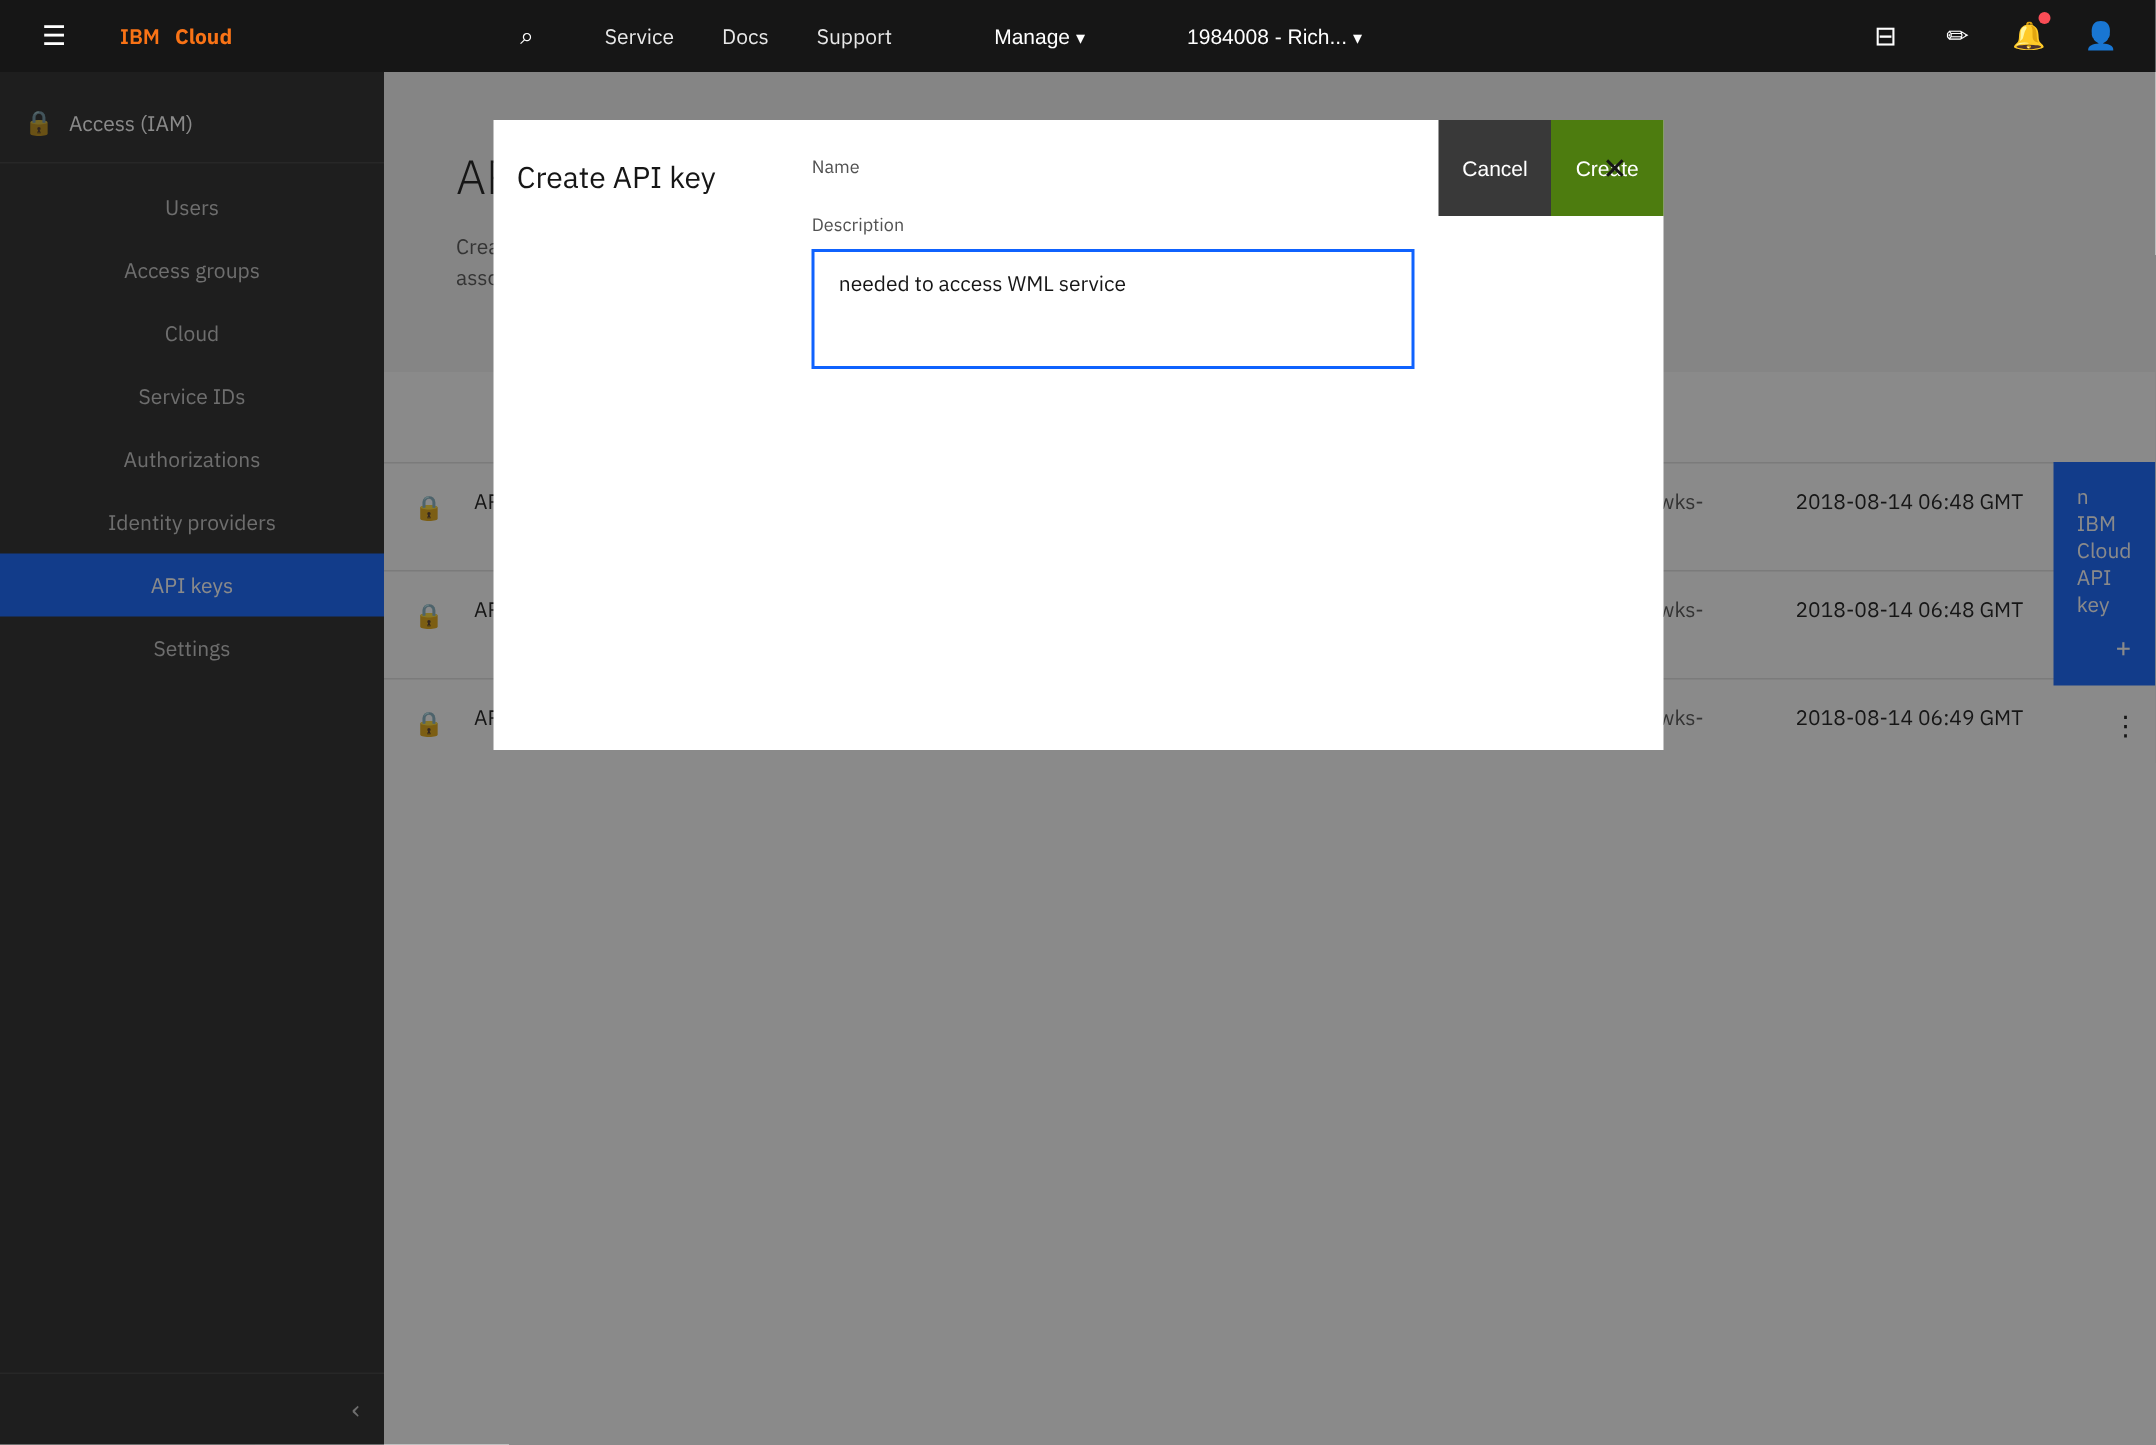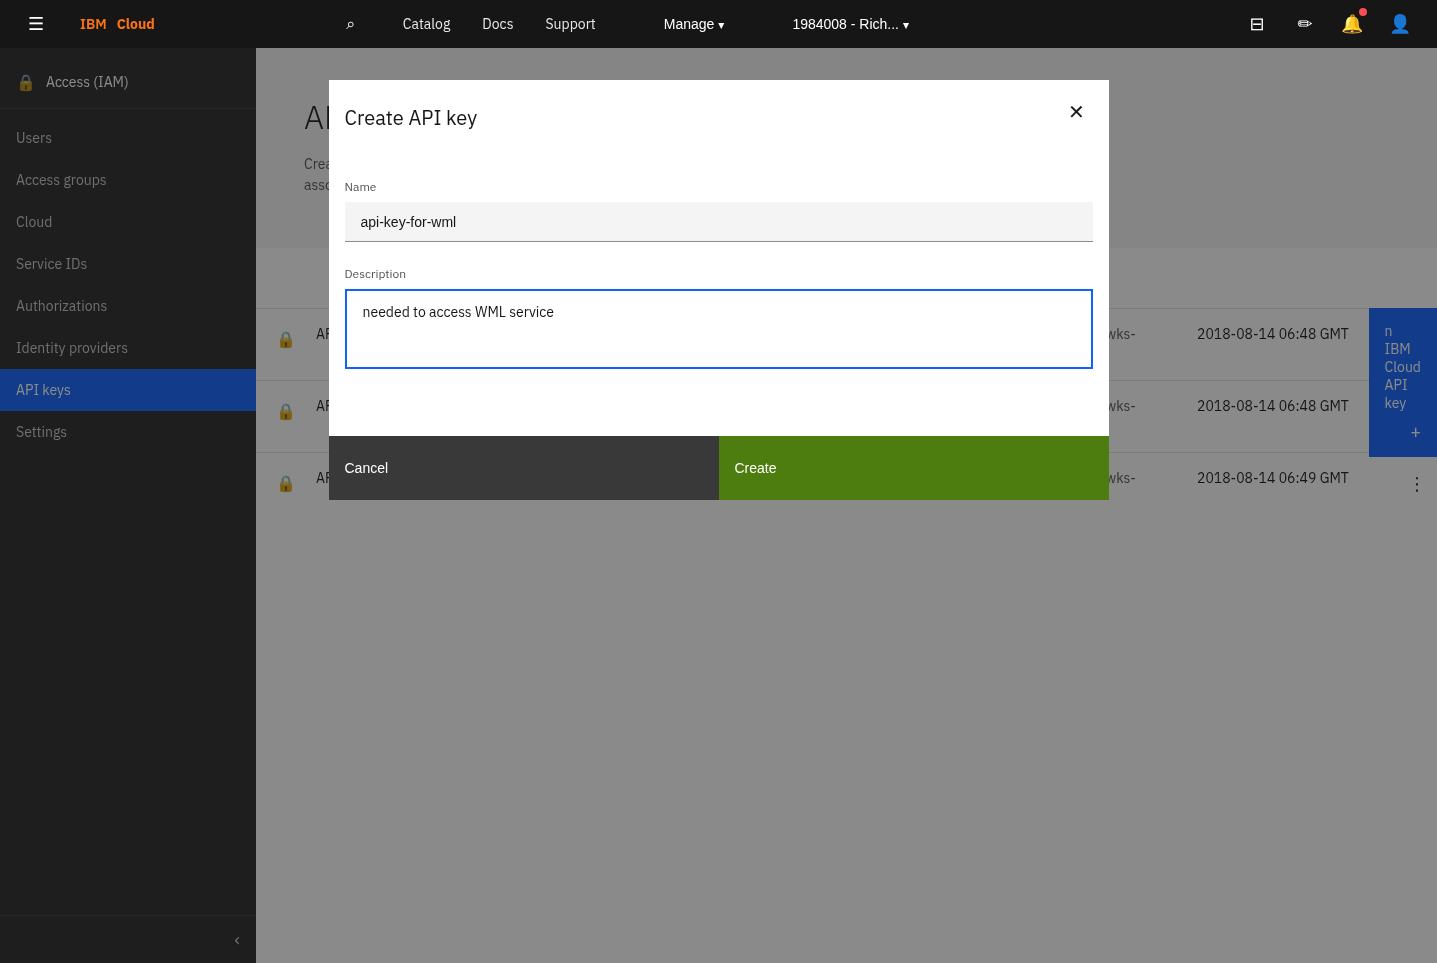--- a/index.html
+++ b/index.html
@@ -92,20 +92,21 @@
     }
     .sidebar-item {
       display: flex;
       align-items: center;
       padding: 12px 16px;
       color: #c6c6c6;
       font-size: 14px;
       cursor: pointer;
       text-decoration: none;
       transition: background 0.1s;
+      justify-content: center;
     }
     .sidebar-item.active {
       background: #0f62fe;
       color: #fff;
     }
     .sidebar-collapse-btn {
       border-top: 1px solid #393939;
       padding: 12px 16px;
       color: #c6c6c6;
       display: flex;
@@ -211,21 +212,20 @@
       padding-top: 80px;
     }
 
     
     .modal {
       background: #fff;
       width: 780px;
       min-height: 420px;
       position: relative;
       display: flex;
-      flex-direction: column;
     }
     .modal-header {
       padding: 24px 48px 24px 16px;
       border-bottom: none;
     }
     .modal-title {
       font-size: 20px;
       font-weight: 400;
       color: #161616;
     }
@@ -356,21 +356,21 @@
 <nav class="top-nav">
   <button class="nav-icon-btn">
     <span class="hamburger-icon">☰</span>
   </button>
   <div class="top-nav-brand">
     <span>IBM</span>
     <strong>Cloud</strong>
   </div>
   <div class="top-nav-center">
     <button class="nav-icon-btn" style="font-size:16px;">⌕</button>
-    <a href="#">Catalog</a>
+    <a href="#">Service</a>
     <a href="#">Docs</a>
     <a href="#">Support</a>
     <button class="manage-dropdown">
       <span>Manage</span>
       <span class="chevron-down"></span>
     </button>
     <button class="manage-dropdown">
       <span>1984008 - Rich...</span>
       <span class="chevron-down"></span>
     </button>
@@ -482,21 +482,20 @@
     <div class="modal-header">
       <h2 class="modal-title">Create API key</h2>
     </div>
     <button class="modal-close">
       <span>✕</span>
     </button>
 
     <div class="modal-body">
       <div class="form-group">
         <label class="form-label">Name</label>
-        <input class="form-input" type="text" value="api-key-for-wml" style="">
       </div>
       <div class="form-group">
         <label class="form-label">Description</label>
         <textarea class="form-textarea" style="">needed to access WML service</textarea>
       </div>
     </div>
 
     <div class="modal-footer">
       <button class="modal-cancel-btn">Cancel</button>
       <button class="modal-create-btn">Create</button>

